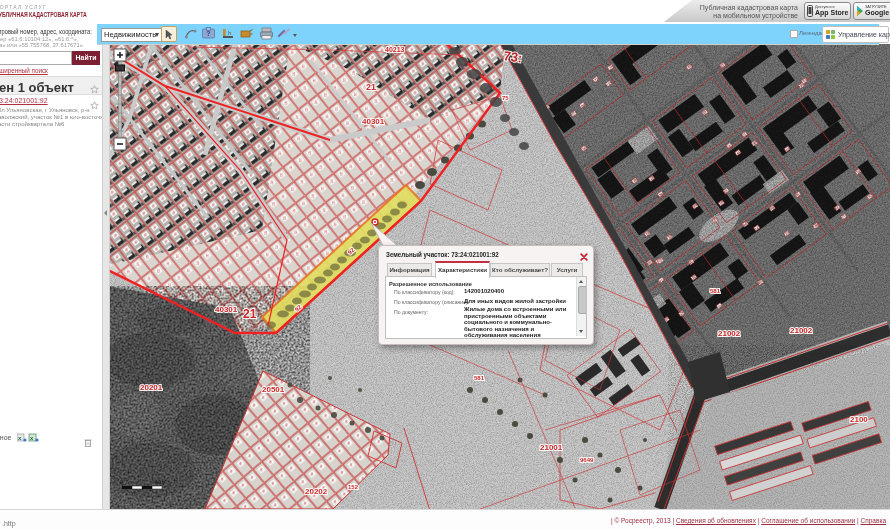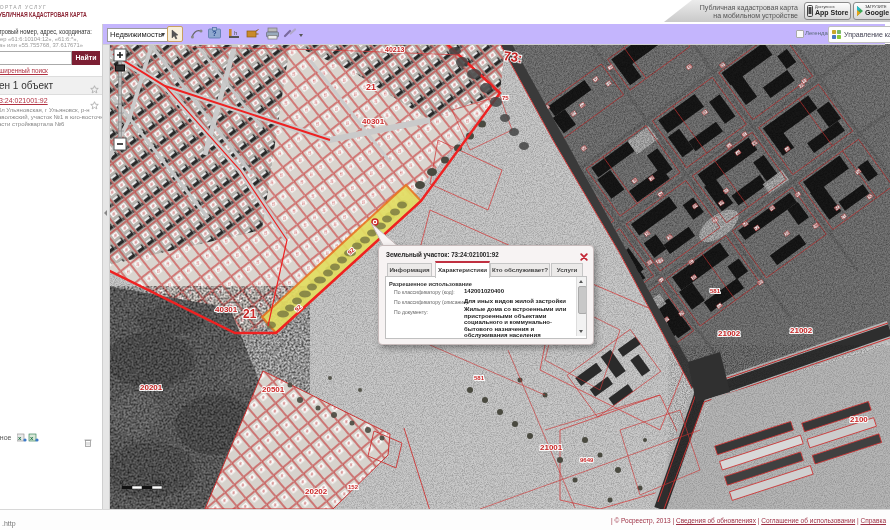--- a/index.html
+++ b/index.html
@@ -28,21 +28,21 @@
     <svg class="abs" style="left:2px;top:3px" width="8" height="10" viewBox="0 0 8 10">
         <polygon points="1,0 7,5 1,10" fill="#3aa757"></polygon>
         <polygon points="1,0 4.5,3 1,6" fill="#28b8c8"></polygon>
         <polygon points="1,4 4.5,7 1,10" fill="#e8a117"></polygon>
       </svg>
     <div class="abs" style="left:11px;top:1.5px;font-size:3.8px;color:#333">ЗАГРУЗИТЕ</div>
     <div class="abs" style="left:11px;top:5.5px;font-size:7px;font-weight:bold;color:#222">Google p</div>
   </div>
 </div>
 
-<div class="abs" style="left:103px;top:24px;width:782px;height:20px;background:#c4b5fd;border-bottom:1px solid #cfcfcf;z-index:25">
+<div class="abs" style="left:97px;top:24px;width:782px;height:20px;background:#7dd3fc;border-bottom:1px solid #cfcfcf;z-index:25">
   <div class="abs" style="left:4px;top:4px;width:57px;height:12px;background:#fff;border:1px solid #9a9a9a;font-size:7.6px;color:#222;line-height:12px;padding-left:2px;overflow:hidden">Недвижимость<span class="abs" style="right:2px;top:4px;width:0;height:0;border-left:2.5px solid transparent;border-right:2.5px solid transparent;border-top:4px solid #444"></span></div>
 
   <div class="abs" style="left:64px;top:2px;width:14px;height:14px;border:1px solid #c8a060;background:#f7efdc;border-radius:2px">
     <svg width="13" height="13" viewBox="0 0 13 13">
         <path d="M4 2 L4 10 L6.2 7.8 L7.8 11 L9 10.4 L7.4 7.4 L10 7 Z" fill="#555" stroke="#333" stroke-width="0.4"></path>
       </svg>
   </div>
   <div class="abs" style="left:87px;top:2px;width:14px;height:14px">
     <svg width="15" height="15" viewBox="0 0 15 15">
         <path d="M2 11 Q5 3 11 5" fill="none" stroke="#666" stroke-width="1.3"></path>
@@ -99,21 +99,21 @@
 </div>
 
 <div class="abs" style="left:0;top:24px;width:102px;height:485px;background:#fff;z-index:20">
   <div class="abs" style="left:-4px;top:4px;font-size:6.3px;color:#333;white-space:nowrap;transform:scaleX(0.92);transform-origin:0 0">стровый номер, адрес, координата:</div>
   <div class="abs" style="left:-4px;top:12px;font-size:5.8px;color:#999;white-space:nowrap">мер «61:6:10104:12», «61:6:*»,</div>
   <div class="abs" style="left:-4px;top:18px;font-size:5.8px;color:#999;white-space:nowrap">ва» или «55.755768, 37.617671»</div>
   <div class="abs" style="left:-6px;top:27px;width:76px;height:12px;background:#fff;border:1px solid #aaa"></div>
   <div class="abs" style="left:72px;top:27px;width:28px;height:14px;background:#7c1f33;color:#fff;font-size:7px;font-weight:bold;text-align:center;line-height:14px">Найти</div>
   <div class="abs" style="left:-4px;top:43px;font-size:6.3px;color:#b03040;text-decoration:underline;white-space:nowrap">сширенный поиск</div>
   <div class="abs" style="left:0;top:52px;width:102px;height:17px;background:#f0f0f0;border-top:1px solid #ddd;border-bottom:1px solid #ddd"></div>
-  <div class="abs" style="left:-1px;top:56px;font-size:10px;font-weight:normal;color:#333;white-space:nowrap">ен 1 объект</div>
+  <div class="abs" style="left:-1px;top:56px;font-size:13px;font-weight:bold;color:#333;white-space:nowrap">ен 1 объект</div>
   <div class="abs" style="left:90px;top:56px"><svg width="9" height="9" viewBox="0 0 10 10">
         <path d="M5 0.8 L6.2 3.6 L9.2 3.8 L6.9 5.8 L7.6 8.8 L5 7.2 L2.4 8.8 L3.1 5.8 L0.8 3.8 L3.8 3.6 Z" fill="none" stroke="#aaa" stroke-width="0.9"></path>
       </svg></div>
   <div class="abs" style="left:-1px;top:73px;font-size:7px;color:#b03040;text-decoration:underline;white-space:nowrap">3:24:021001:92</div>
   <div class="abs" style="left:90px;top:72px"><svg width="9" height="9" viewBox="0 0 10 10">
         <path d="M5 0.8 L6.2 3.6 L9.2 3.8 L6.9 5.8 L7.6 8.8 L5 7.2 L2.4 8.8 L3.1 5.8 L0.8 3.8 L3.8 3.6 Z" fill="none" stroke="#aaa" stroke-width="0.9"></path>
       </svg></div>
   <div class="abs" style="left:-2px;top:83px;font-size:6px;color:#888;line-height:7px;white-space:nowrap">бл Ульяновская, г Ульяновск, р-н<br>аволжский, участок №1 в юго-восточной<br>асти стройквартала №6</div>
 
   <div class="abs" style="left:-4px;top:410px;font-size:7px;color:#555">нное</div>

